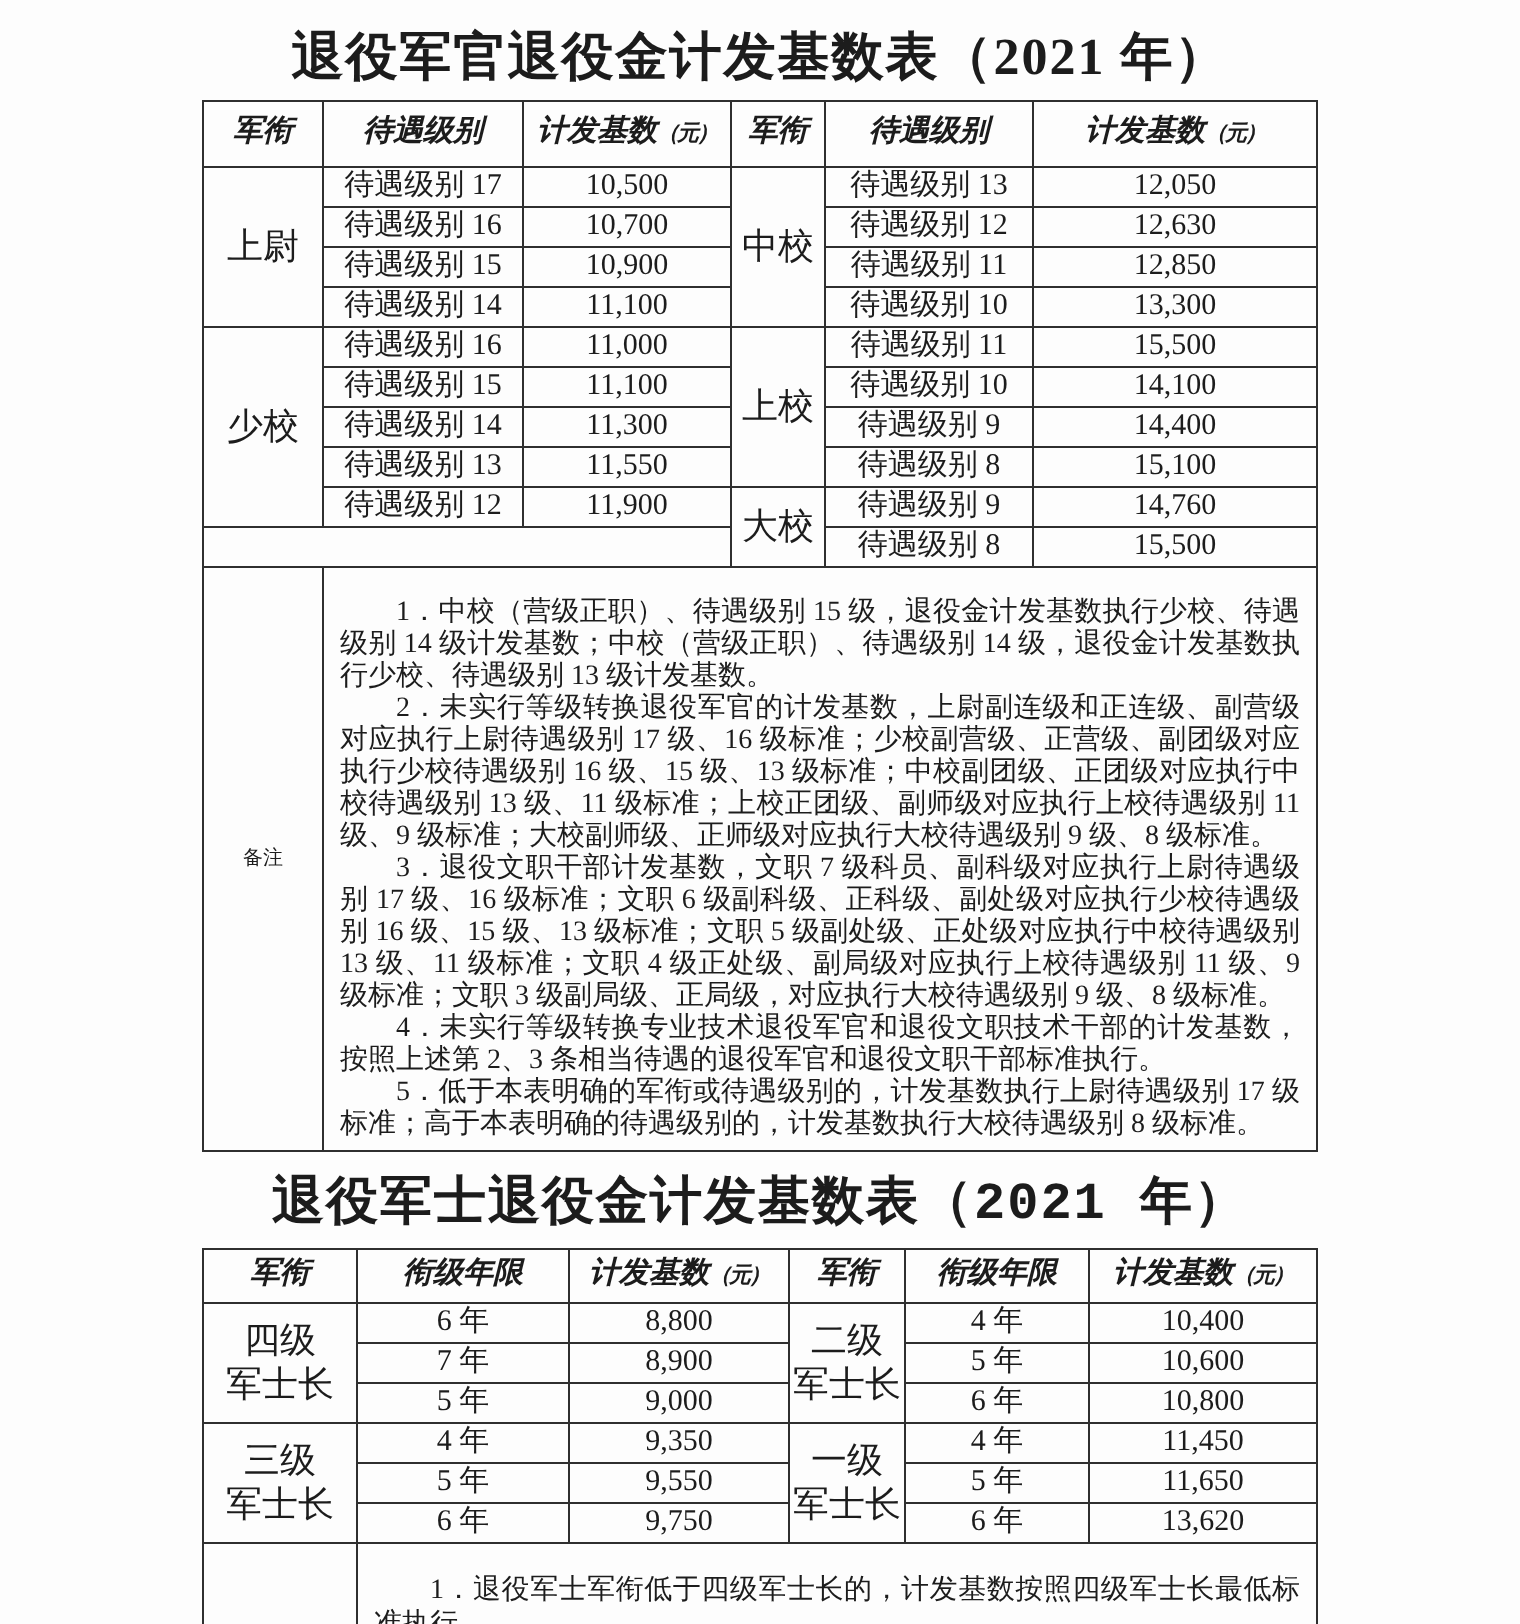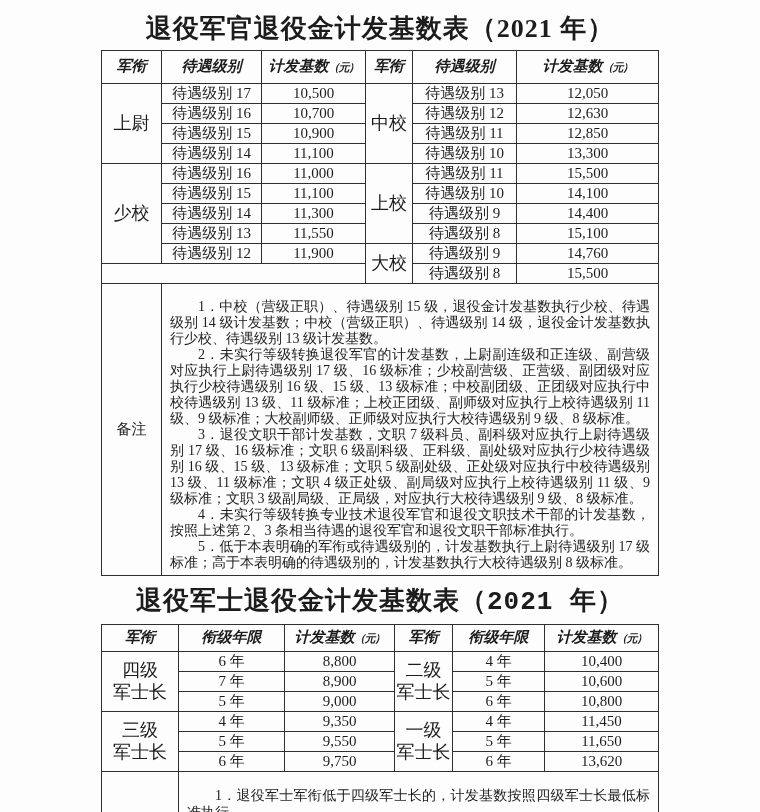--- a/index.html
+++ b/index.html
@@ -39,21 +39,21 @@
     overflow:hidden;
   }
   th{font-weight:bold;font-style:italic;}
   #officer-table th{height:32px;}
   #officer-table td.data{height:19px;}
   #soldier-table th{height:26px;}
   #soldier-table td.data{height:19px;}
   .unit{font-size:11px;letter-spacing:-1px;}
   td.rank{font-size:18px;}
   td.rank .rline{display:block;line-height:1.25;}
-  td.remark-label{font-size:15px;}
+  td.remark-label{font-size:10px;}
   td.remark-body{
     text-align:justify;
     padding:15px 8px 4px 8px;
   }
   td.remark-body p{
     margin:0;
     text-indent:2em;
     font-size:14px;
     line-height:16px;
     text-align:justify;

